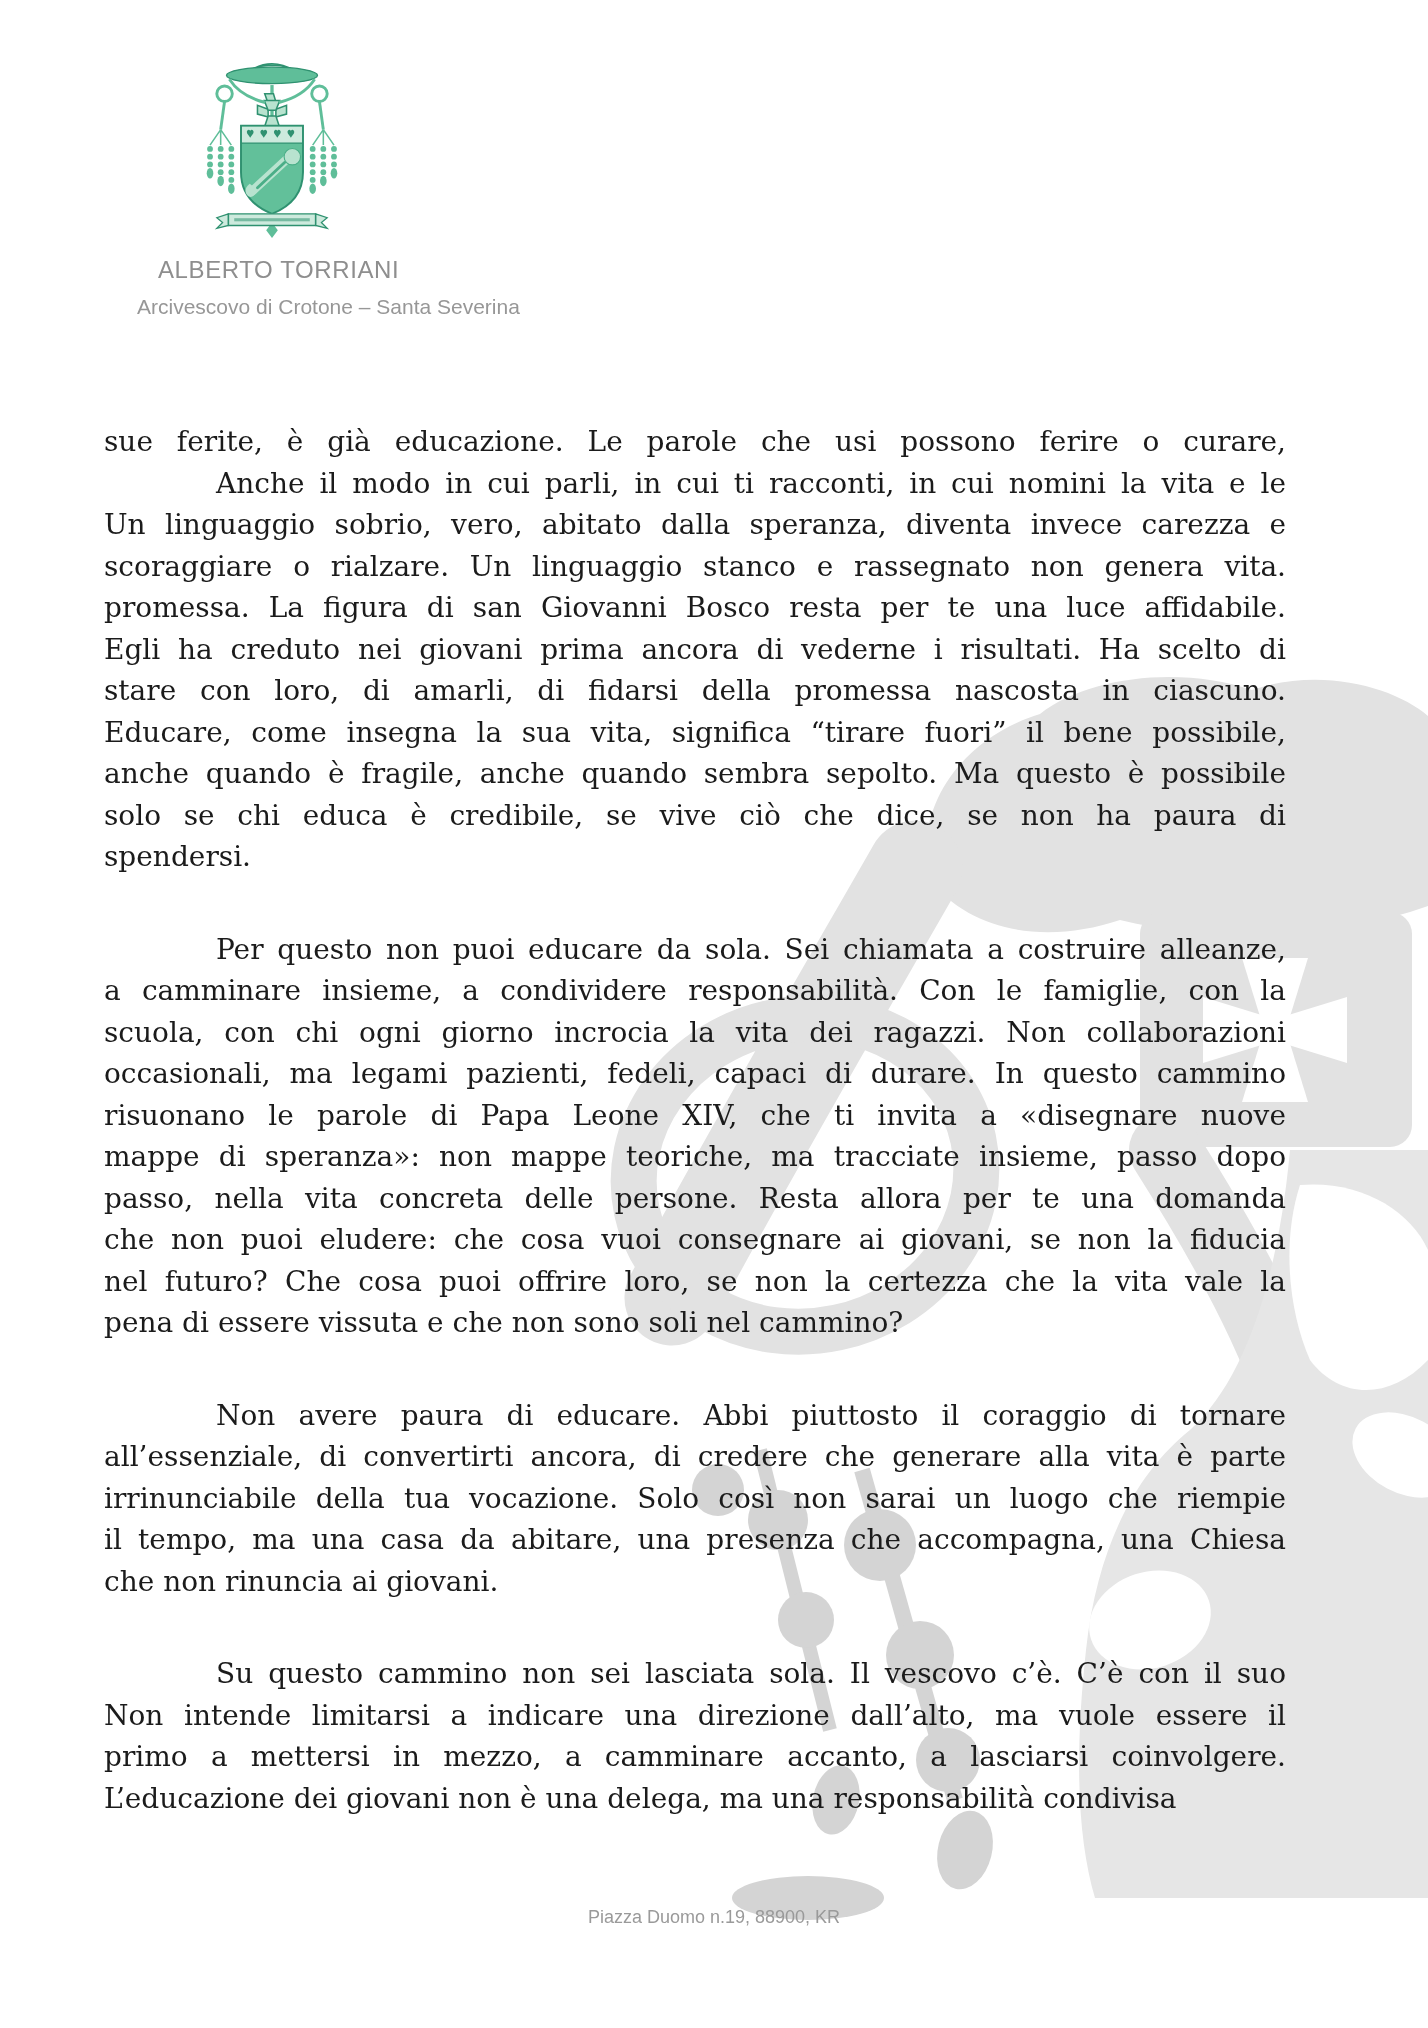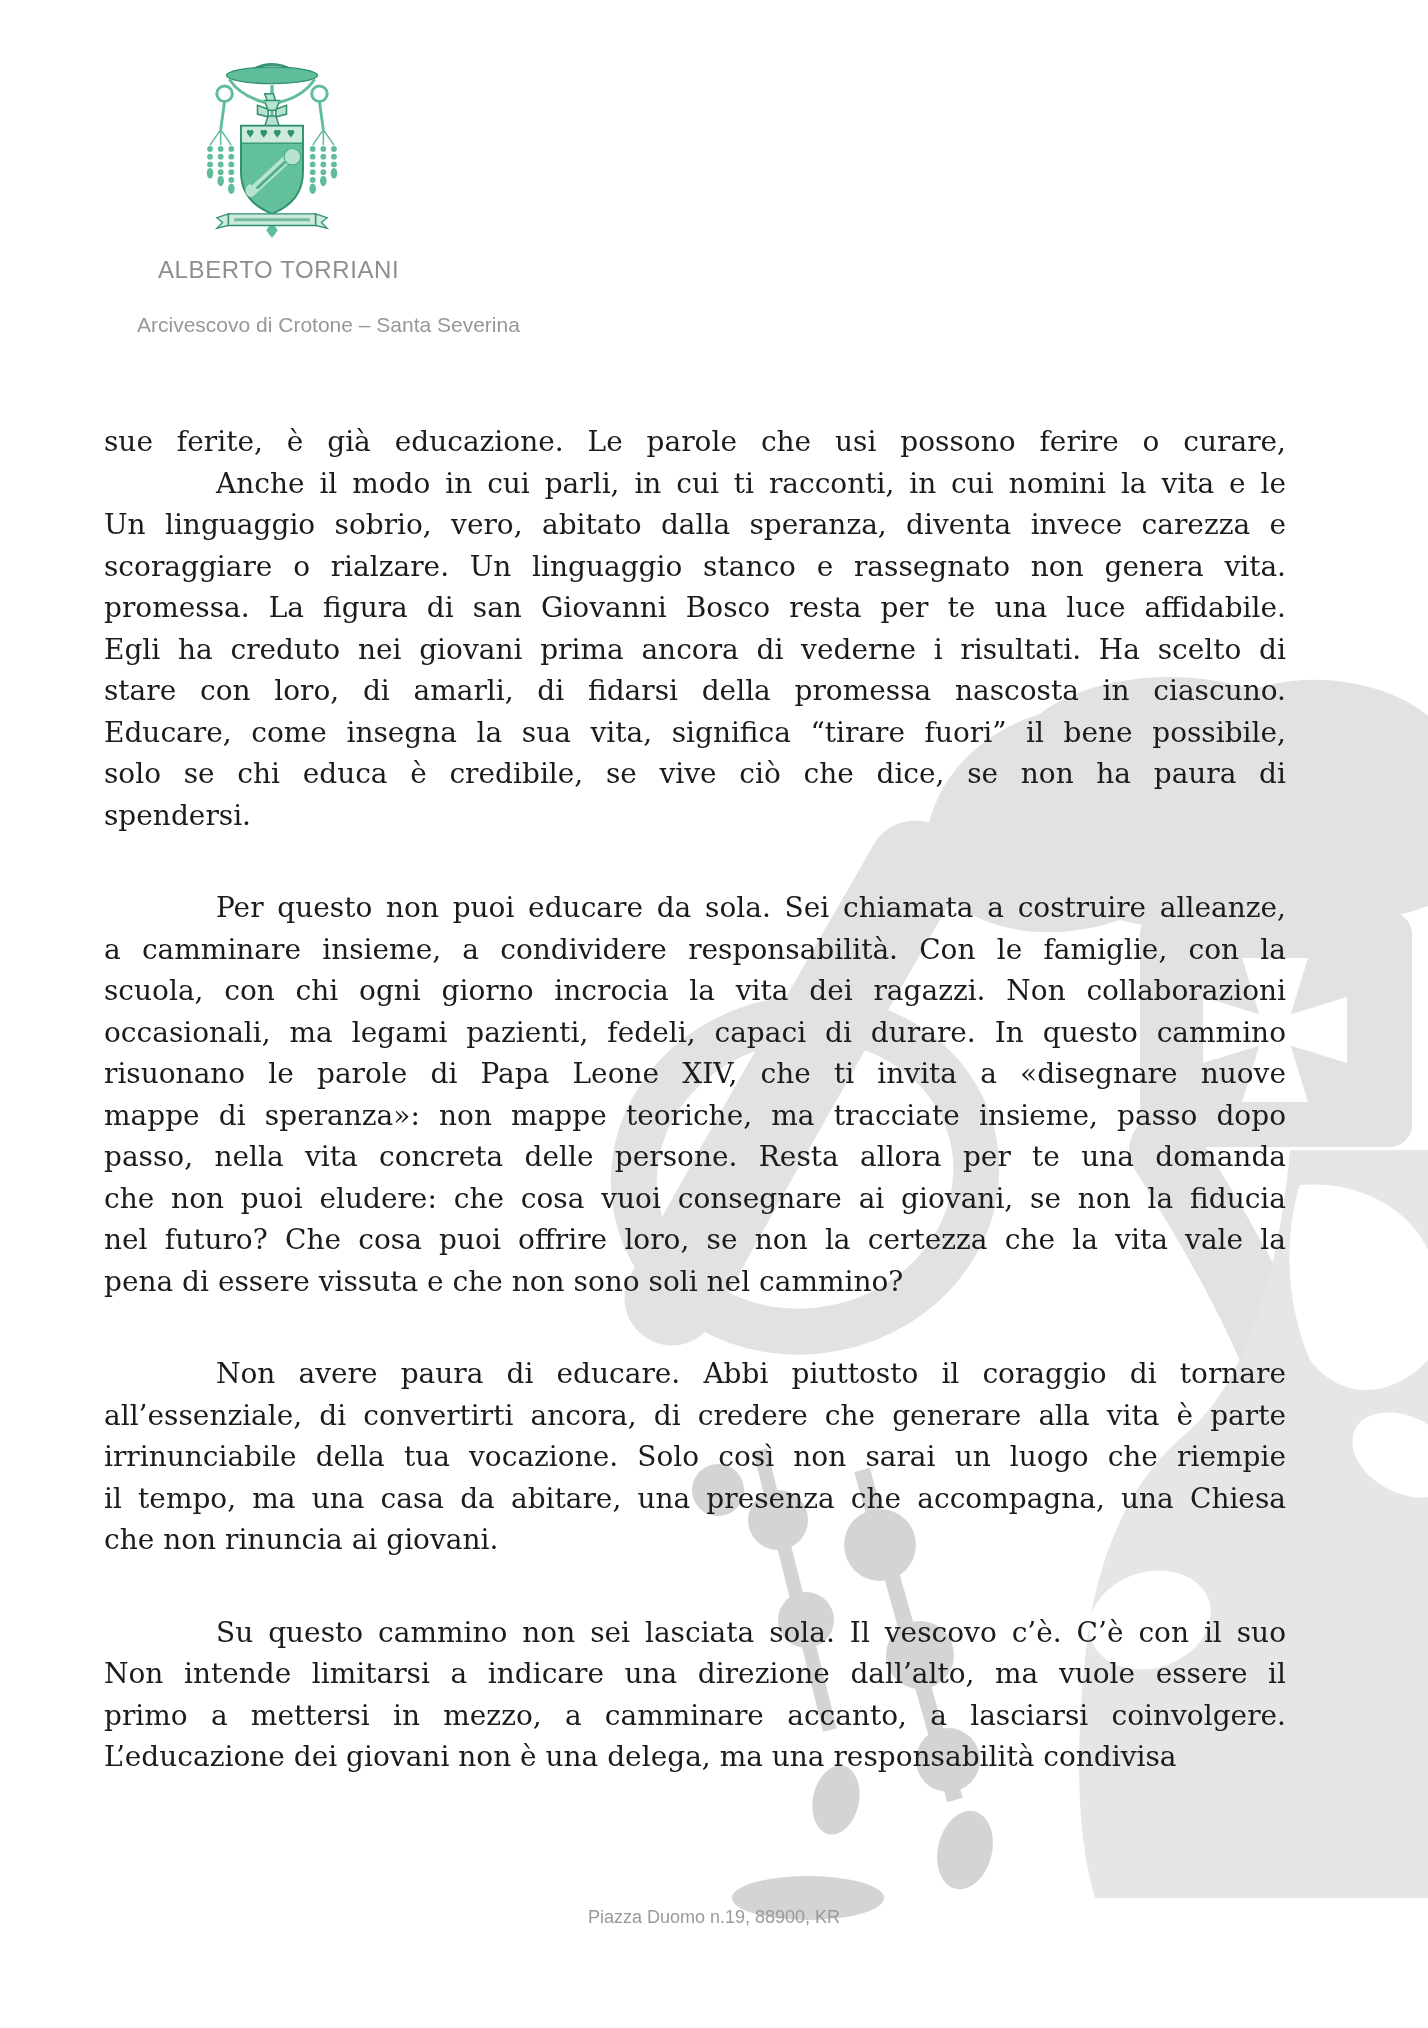--- a/index.html
+++ b/index.html
@@ -18,21 +18,21 @@
   .crest{
     position:absolute;left:199px;top:56px;width:146px;height:184px;z-index:1;
   }
   .hdr-name{
     position:absolute;left:158px;top:256px;z-index:1;
     font-family:"Liberation Sans","DejaVu Sans",sans-serif;
     font-size:24px;letter-spacing:.6px;color:var(--header-gray,#8e8e8e);
     white-space:nowrap;
   }
   .hdr-sub{
-    position:absolute;left:137px;top:313px;z-index:1;
+    position:absolute;left:137px;top:295px;z-index:1;
     font-family:"Liberation Sans","DejaVu Sans",sans-serif;
     font-size:21px;color:var(--header-gray2,#979797);
     white-space:nowrap;
   }
   
   .letter-body{
     position:absolute;left:104px;top:421px;width:1182px;z-index:1;
     color:var(--text-color,#1b1b1b);
     font-size:28px;line-height:41.5px;
   }
@@ -196,20 +196,21 @@
   <div class="letter-body">
       <div class="paragraph">
         <div class="line">sue ferite, è già educazione. Le parole che usi possono ferire o curare,</div>
         <div class="line first">Anche il modo in cui parli, in cui ti racconti, in cui nomini la vita e le</div>
         <div class="line">Un linguaggio sobrio, vero, abitato dalla speranza, diventa invece carezza e</div>
         <div class="line">scoraggiare o rialzare. Un linguaggio stanco e rassegnato non genera vita.</div>
         <div class="line">promessa. La figura di san Giovanni Bosco resta per te una luce affidabile.</div>
         <div class="line">Egli ha creduto nei giovani prima ancora di vederne i risultati. Ha scelto di</div>
         <div class="line">stare con loro, di amarli, di fidarsi della promessa nascosta in ciascuno.</div>
         <div class="line">Educare, come insegna la sua vita, significa “tirare fuori” il bene possibile,</div>
+        <div class="line">anche quando è fragile, anche quando sembra sepolto. Ma questo è possibile</div>
         <div class="line">solo se chi educa è credibile, se vive ciò che dice, se non ha paura di</div>
         <div class="line last">spendersi.</div>
       </div>
       <div class="paragraph">
         <div class="line first">Per questo non puoi educare da sola. Sei chiamata a costruire alleanze,</div>
         <div class="line">a camminare insieme, a condividere responsabilità. Con le famiglie, con la</div>
         <div class="line">scuola, con chi ogni giorno incrocia la vita dei ragazzi. Non collaborazioni</div>
         <div class="line">occasionali, ma legami pazienti, fedeli, capaci di durare. In questo cammino</div>
         <div class="line">risuonano le parole di Papa Leone XIV, che ti invita a «disegnare nuove</div>
         <div class="line">mappe di speranza»: non mappe teoriche, ma tracciate insieme, passo dopo</div>

